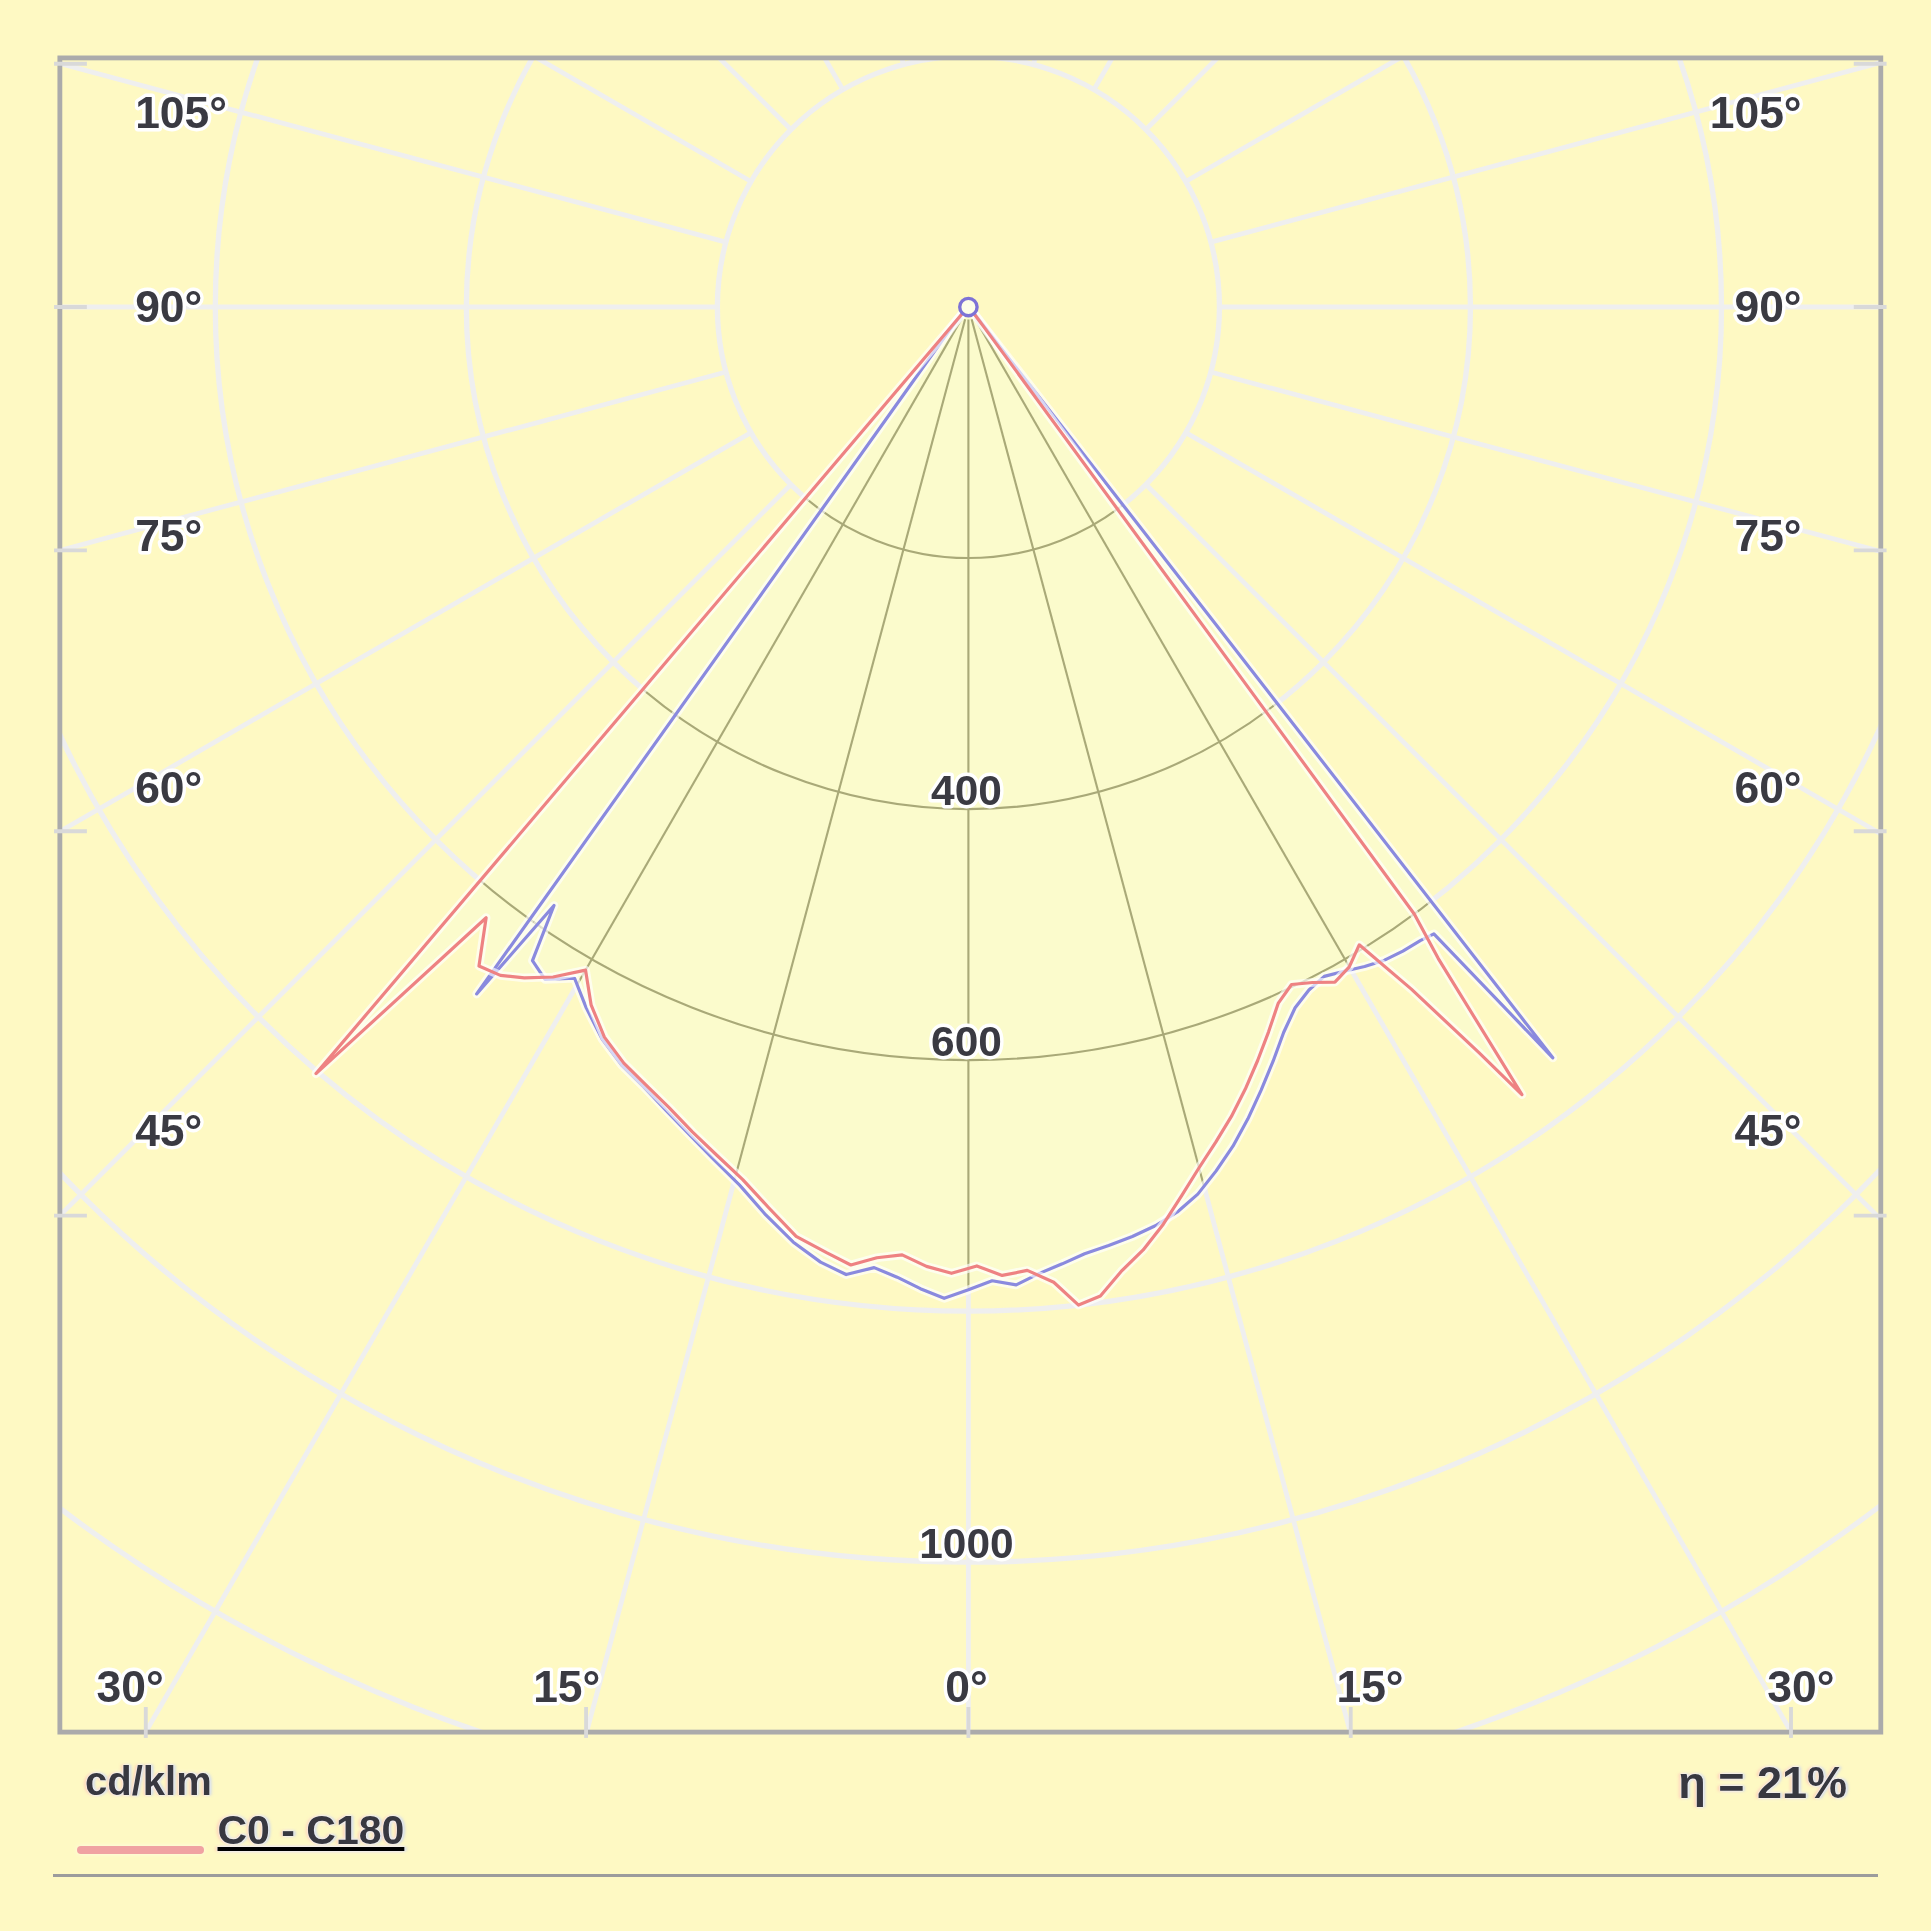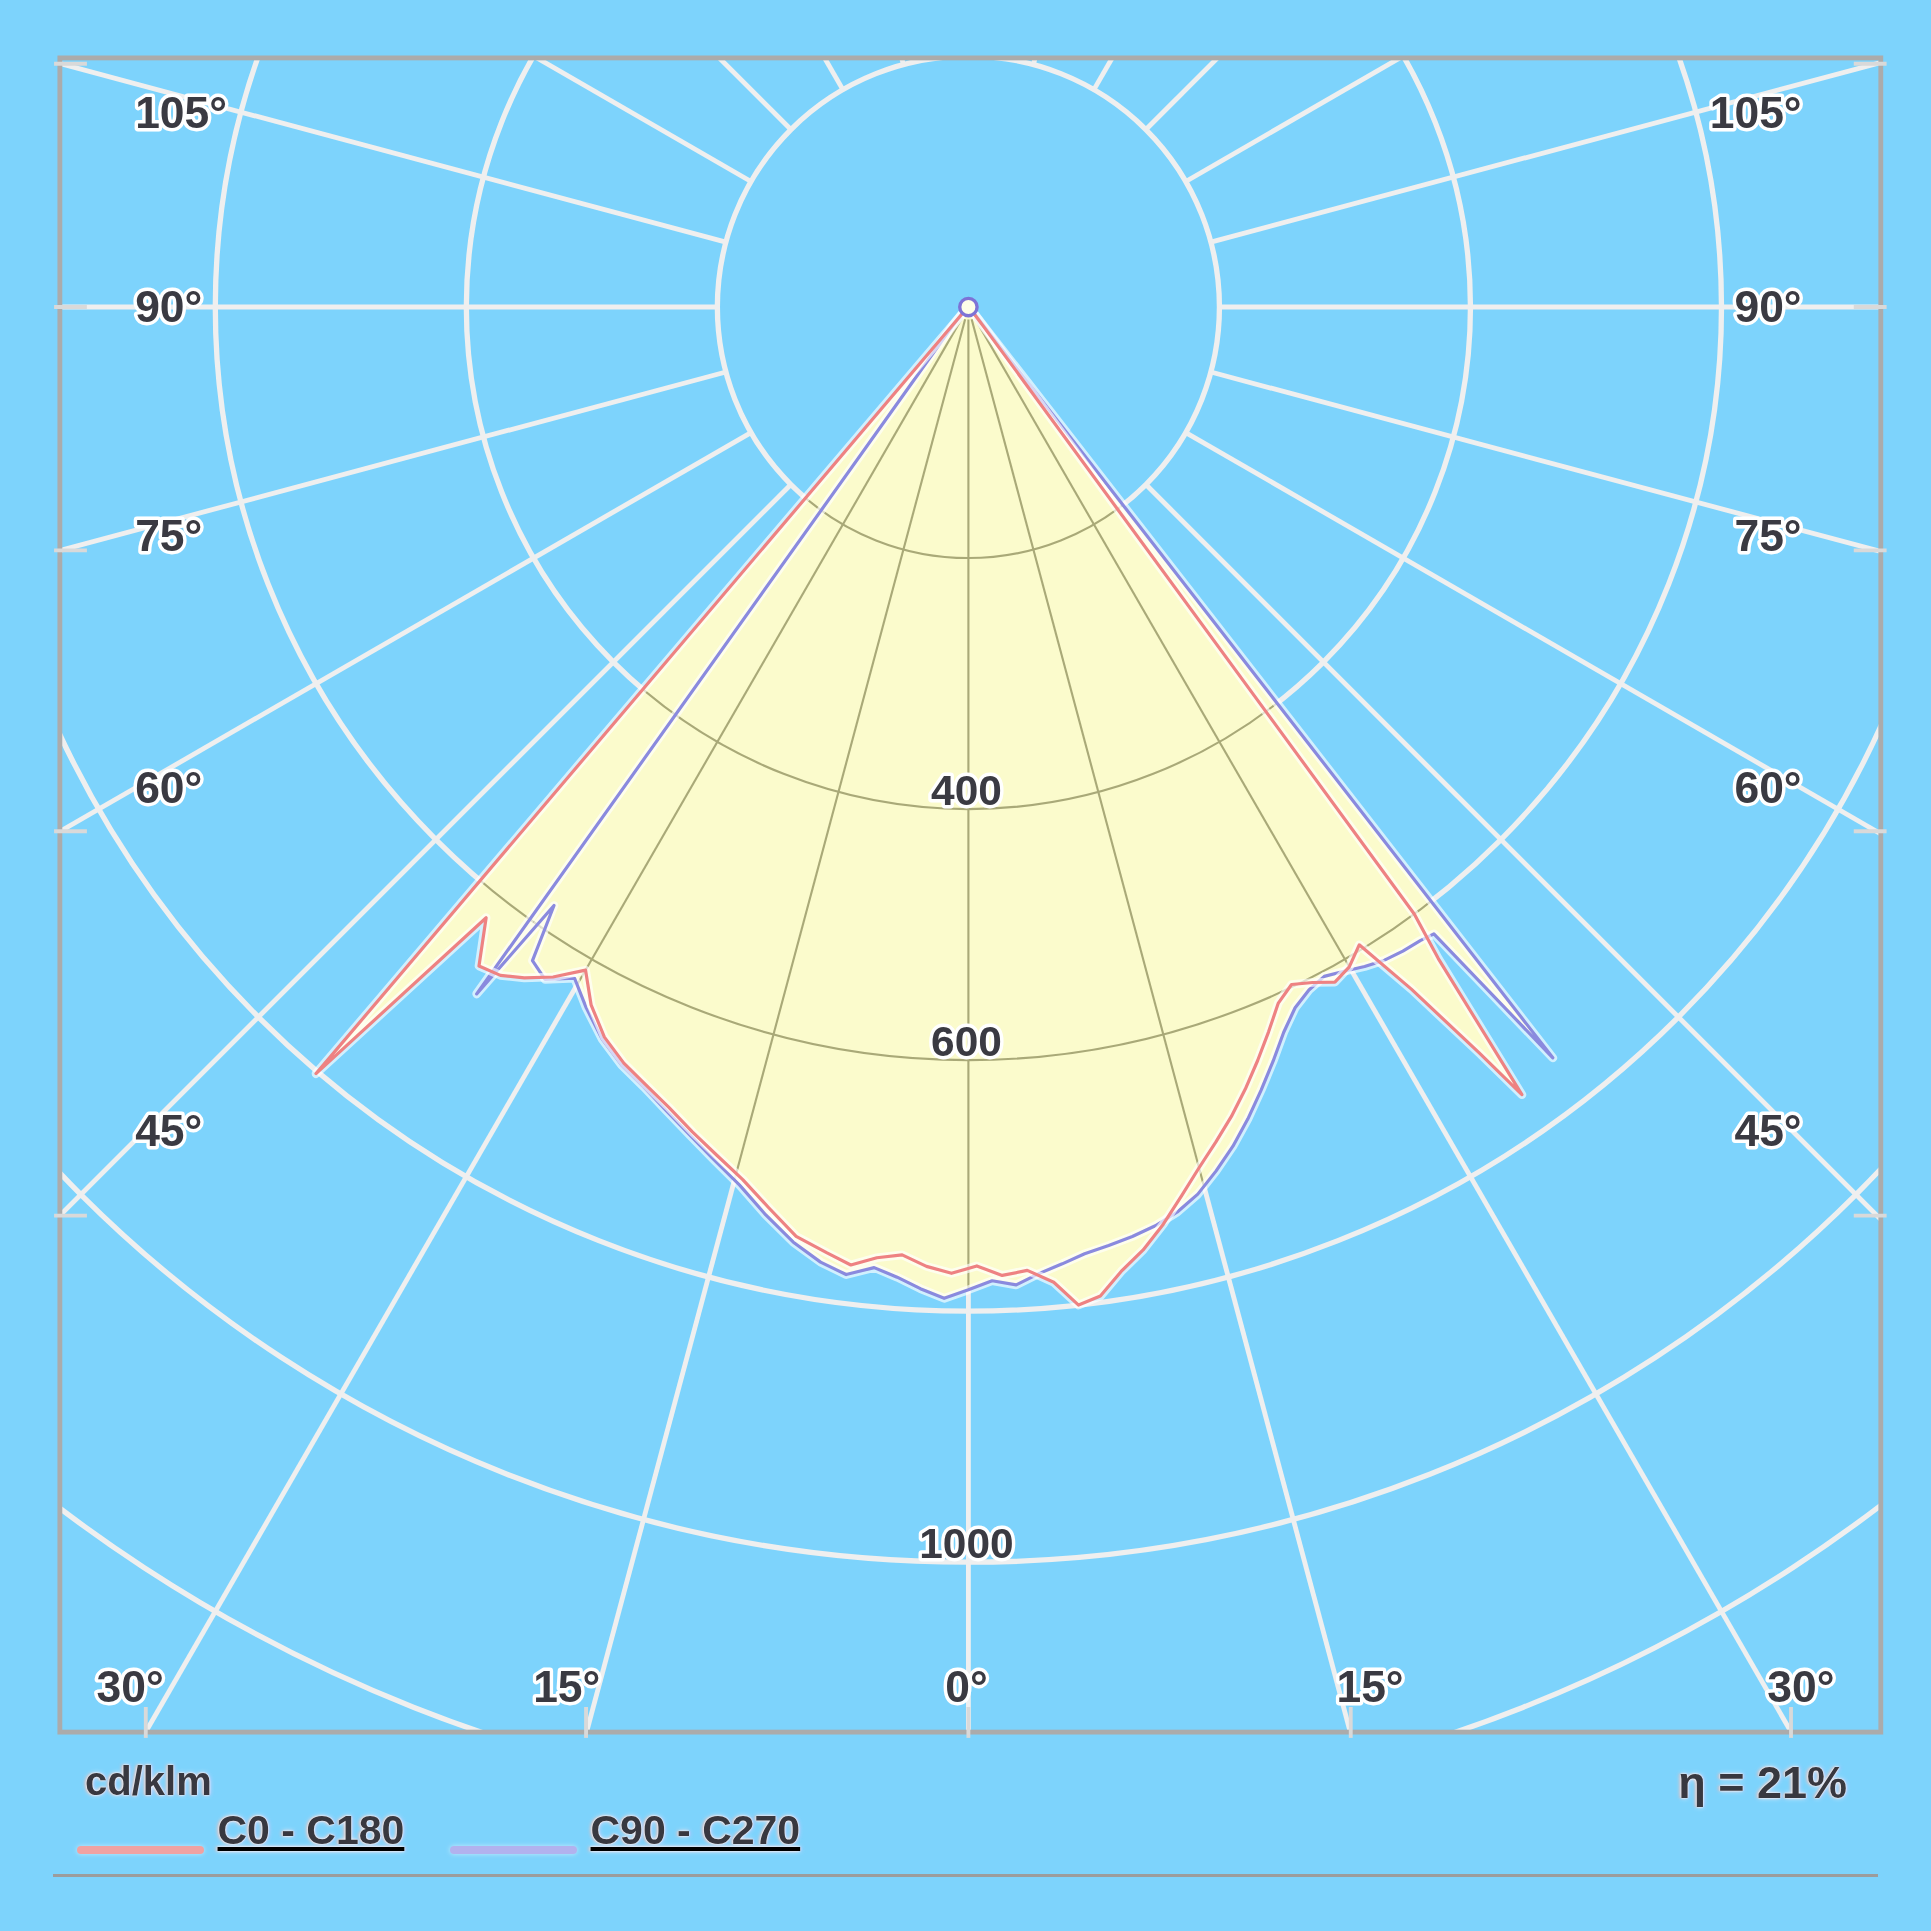--- a/index.html
+++ b/index.html
@@ -1,17 +1,17 @@
 <!DOCTYPE html>
 <html><head>
 <meta charset="utf-8">
 <style>
   html,body{margin:0;padding:0;background:#000;}
   body{width:1931px;height:1931px;position:relative;font-family:"Liberation Sans",sans-serif;overflow:hidden;}
-  .stage{position:absolute;inset:0;background:#7dd3fc;}
+  .stage{position:absolute;inset:0;background:#fef9c3;}
   svg{position:absolute;left:0;top:0;}
   .glowtext{
     color:#383840;font-weight:bold;position:absolute;white-space:nowrap;
     text-shadow:0 0 5.8px rgba(255,255,255,.95),0 0 1.9px #ffffff,0 0 1px #ffffff,
       1.9px 0 2.9px rgba(130,160,255,.55),-1.9px 0 2.9px rgba(255,140,120,.5);
   }
   .unit-label{left:85px;top:1759px;font-size:40px;}
   .eta-label{right:84px;top:1757px;font-size:45px;}
   .legend-item{position:absolute;top:1807px;display:flex;align-items:flex-end;text-decoration:underline;}
   .legend-item .swatch{display:inline-block;width:127px;height:7.7px;border-radius:3.9px;margin-right:13.5px;
@@ -149,20 +149,16 @@
 
   <div class="glowtext unit-label">cd/klm</div>
 
   <div class="glowtext eta-label">η = 21%</div>
 
   <div class="legend-item legend-c0">
     <span class="swatch" id="swatch-c0" style="background: rgb(240, 162, 162);"></span>
     <span class="glowtext glabel">C0 - C180</span>
   </div>
 
-  <div class="legend-item legend-c90">
-    <span class="swatch" id="swatch-c90" style="background: rgb(178, 178, 238);"></span>
-    <span class="glowtext glabel">C90 - C270</span>
-  </div>
 
   <div class="separator"></div>
 </div>
 
 
 </body></html>

